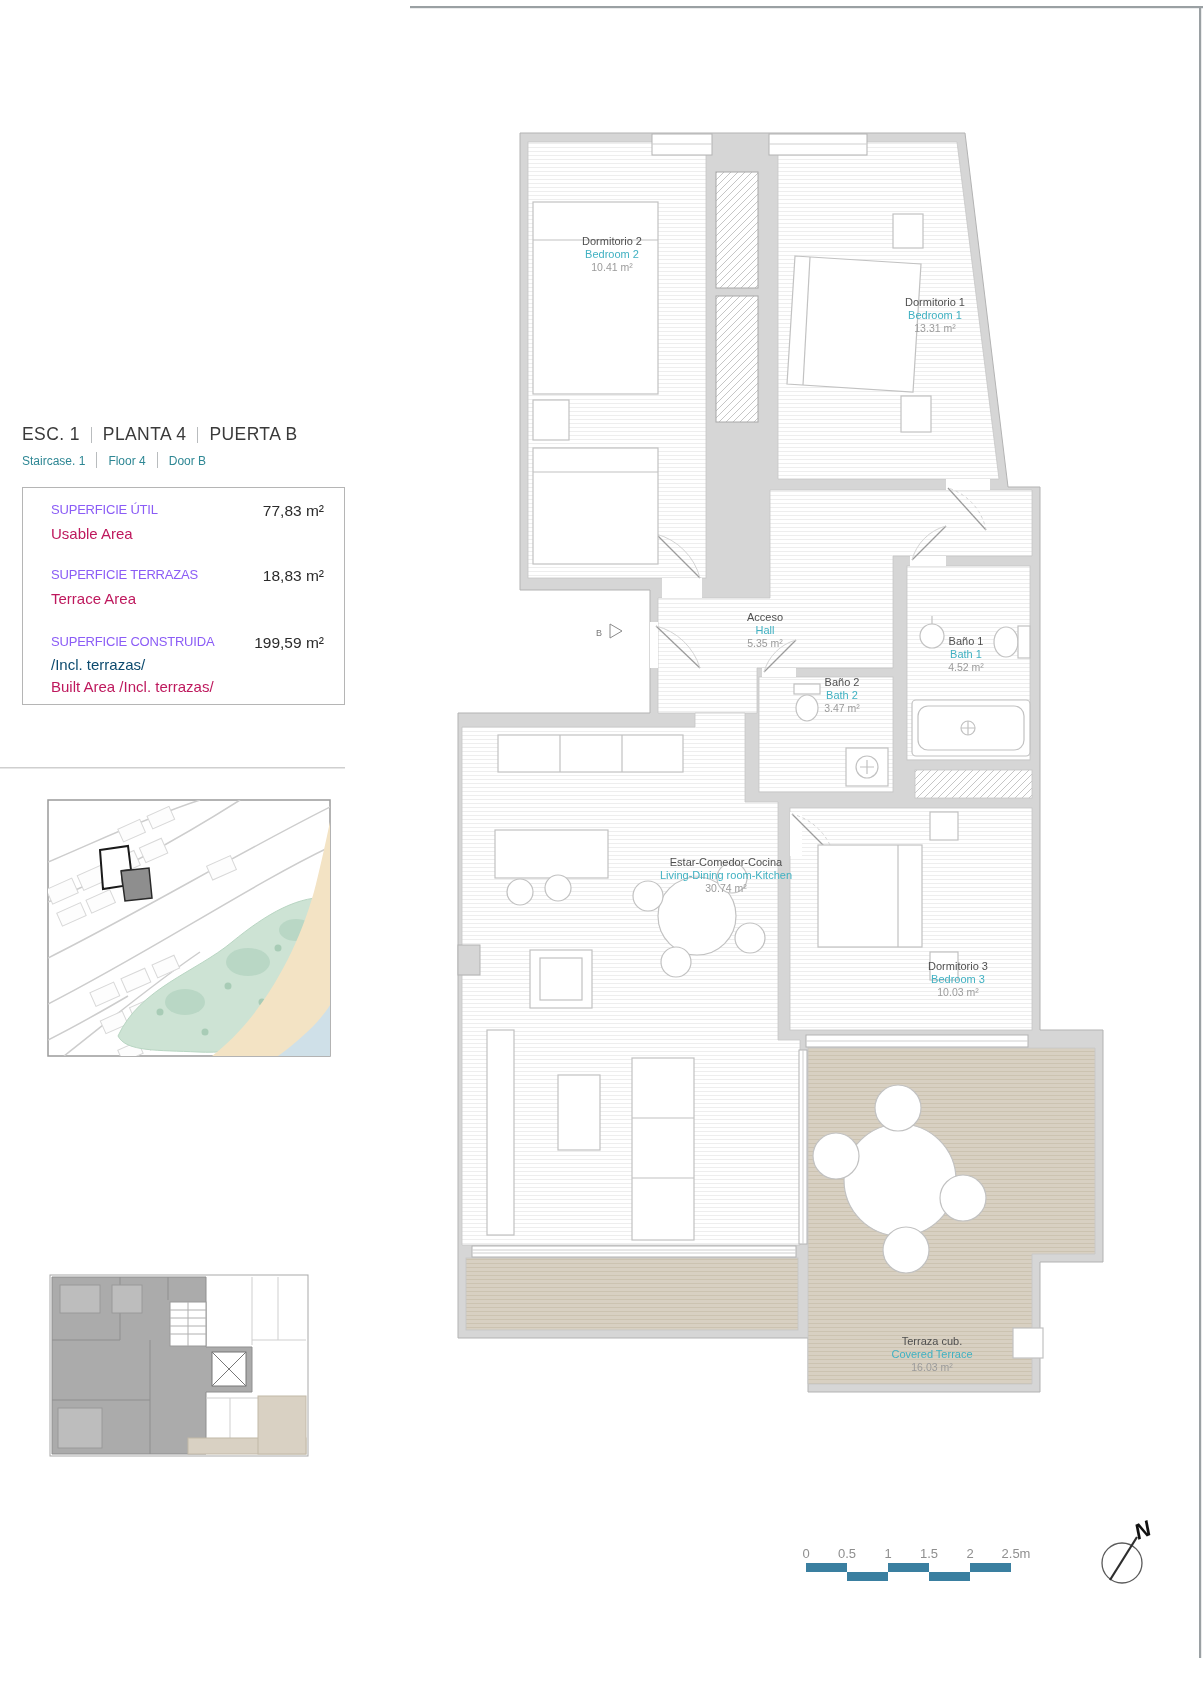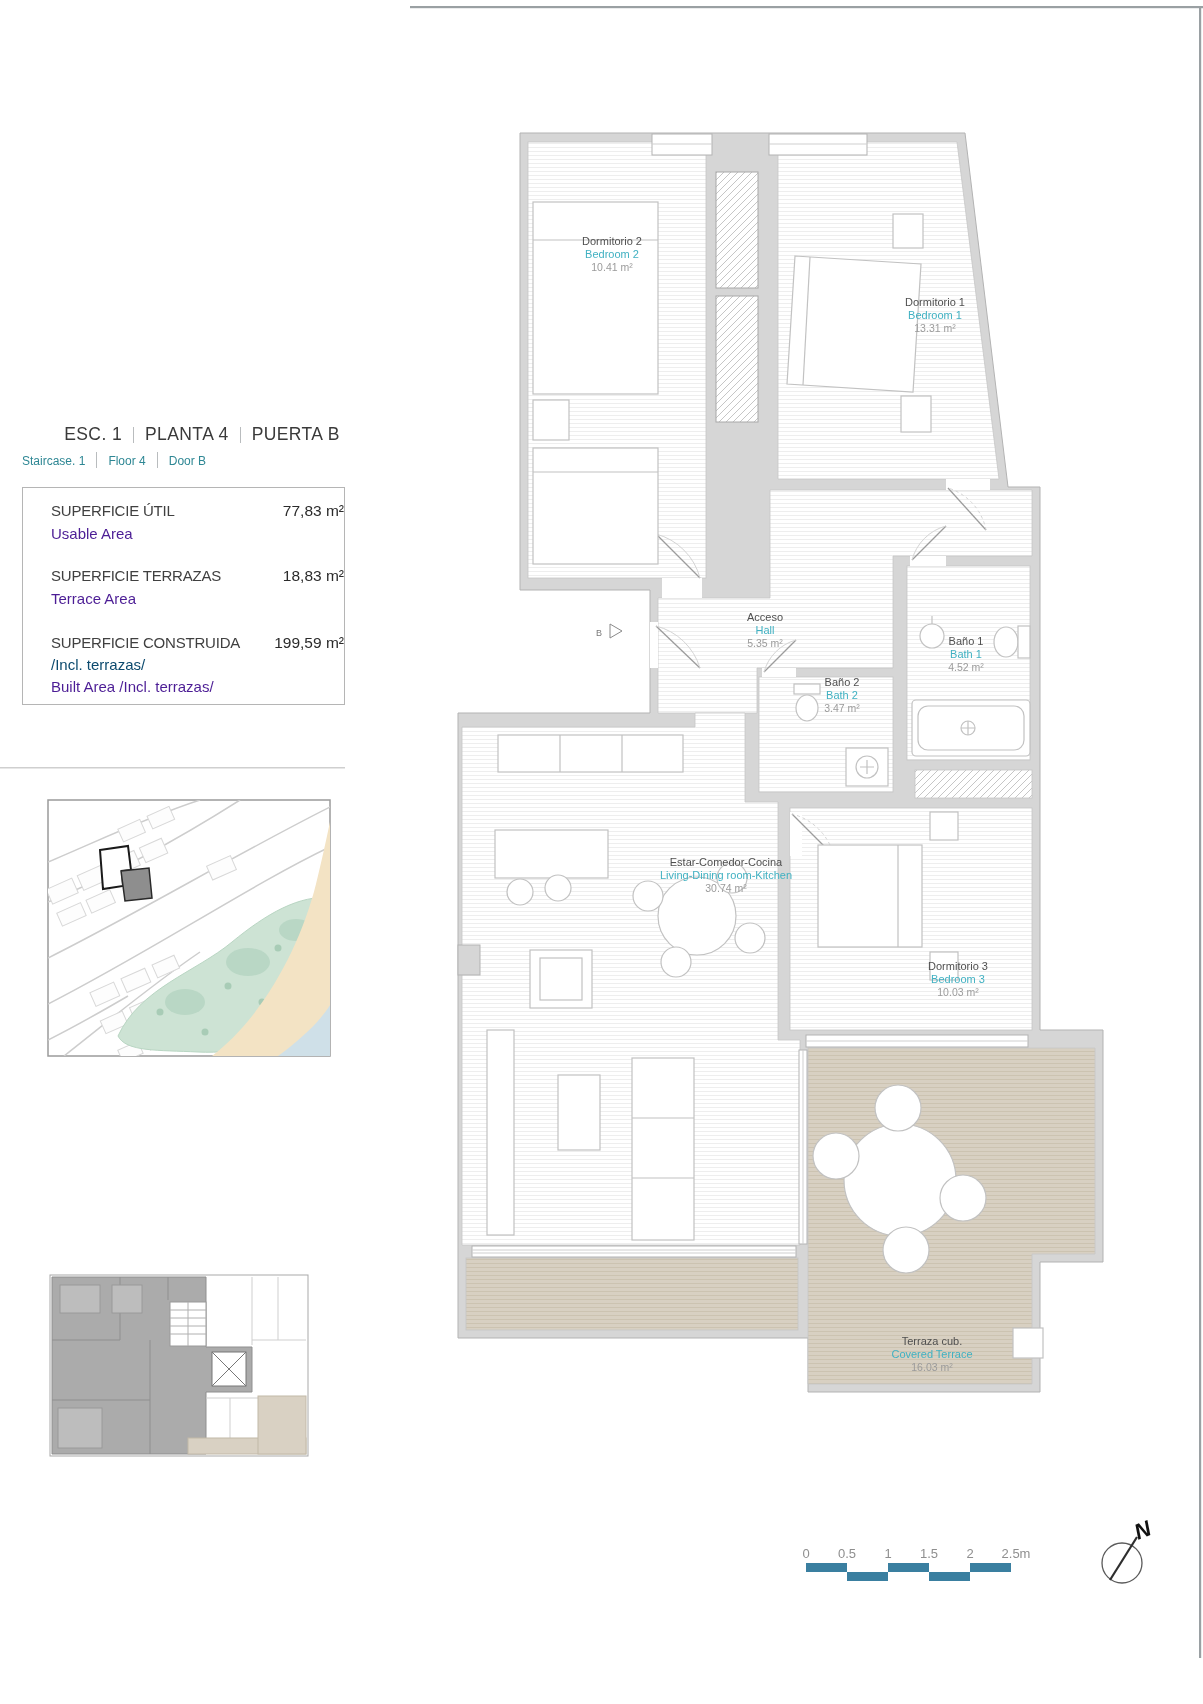--- a/index.html
+++ b/index.html
@@ -1,28 +1,28 @@
 <!DOCTYPE html>
 <html><head>
 <meta charset="utf-8">
 <style>
   html,body{margin:0;padding:0;background:#ffffff;}
   body{width:1203px;height:1704px;position:relative;overflow:hidden;
        font-family:"Liberation Sans", sans-serif;}
   .abs{position:absolute;}
   
   #hdr{left:22px;top:424px;width:360px;}
-  .hline1{font-size:17.5px;color:#3a3a3a;letter-spacing:.4px;white-space:nowrap;text-align:center;}
+  .hline1{font-size:17.5px;color:#3a3a3a;letter-spacing:.4px;white-space:nowrap;}
   .hline2{font-size:12px;color:#2e8794;margin-top:7px;white-space:nowrap;}
   .hsep{display:inline-block;width:1px;height:16px;background:#b9bcbe;margin:0 11px;vertical-align:-3px;}
   
   #areabox{left:22px;top:487px;width:321px;height:216px;border:1.5px solid #b5b5b5;}
-  .ar-label{position:absolute;left:28px;font-size:15px;color:#404040;letter-spacing:-.2px;white-space:nowrap;}
-  .ar-value{position:absolute;right:0;font-size:15.5px;color:#2b2b2b;white-space:nowrap;}
-  .ar-sub{position:absolute;left:28px;font-size:15px;color:#4c1d95;white-space:nowrap;}
+  .ar-label{position:absolute;left:28px;font-size:13px;color:#8b5cf6;letter-spacing:-.2px;white-space:nowrap;}
+  .ar-value{position:absolute;right:20px;font-size:15.5px;color:#2b2b2b;white-space:nowrap;}
+  .ar-sub{position:absolute;left:28px;font-size:15px;color:#be185d;white-space:nowrap;}
   .ar-sub2{position:absolute;left:28px;font-size:15px;color:#0c4a6e;white-space:nowrap;}
   svg{display:block;}
   
   .tEs{font-family:"Liberation Sans",sans-serif;font-size:11px;fill:#4f4f4f;text-anchor:middle;}
   .tEn{font-family:"Liberation Sans",sans-serif;font-size:11px;fill:#41b1c2;text-anchor:middle;}
   .tAr{font-family:"Liberation Sans",sans-serif;font-size:10.5px;fill:#9b9b9b;text-anchor:middle;}
   .tScale{font-family:"Liberation Sans",sans-serif;font-size:13px;fill:#8f8f8f;text-anchor:middle;}
   .tN{font-family:"Liberation Sans",sans-serif;font-size:22px;font-style:italic;font-weight:bold;fill:#111;}
   .tEntry{font-family:"Liberation Sans",sans-serif;font-size:9px;fill:#7a7a7a;}
 </style>

